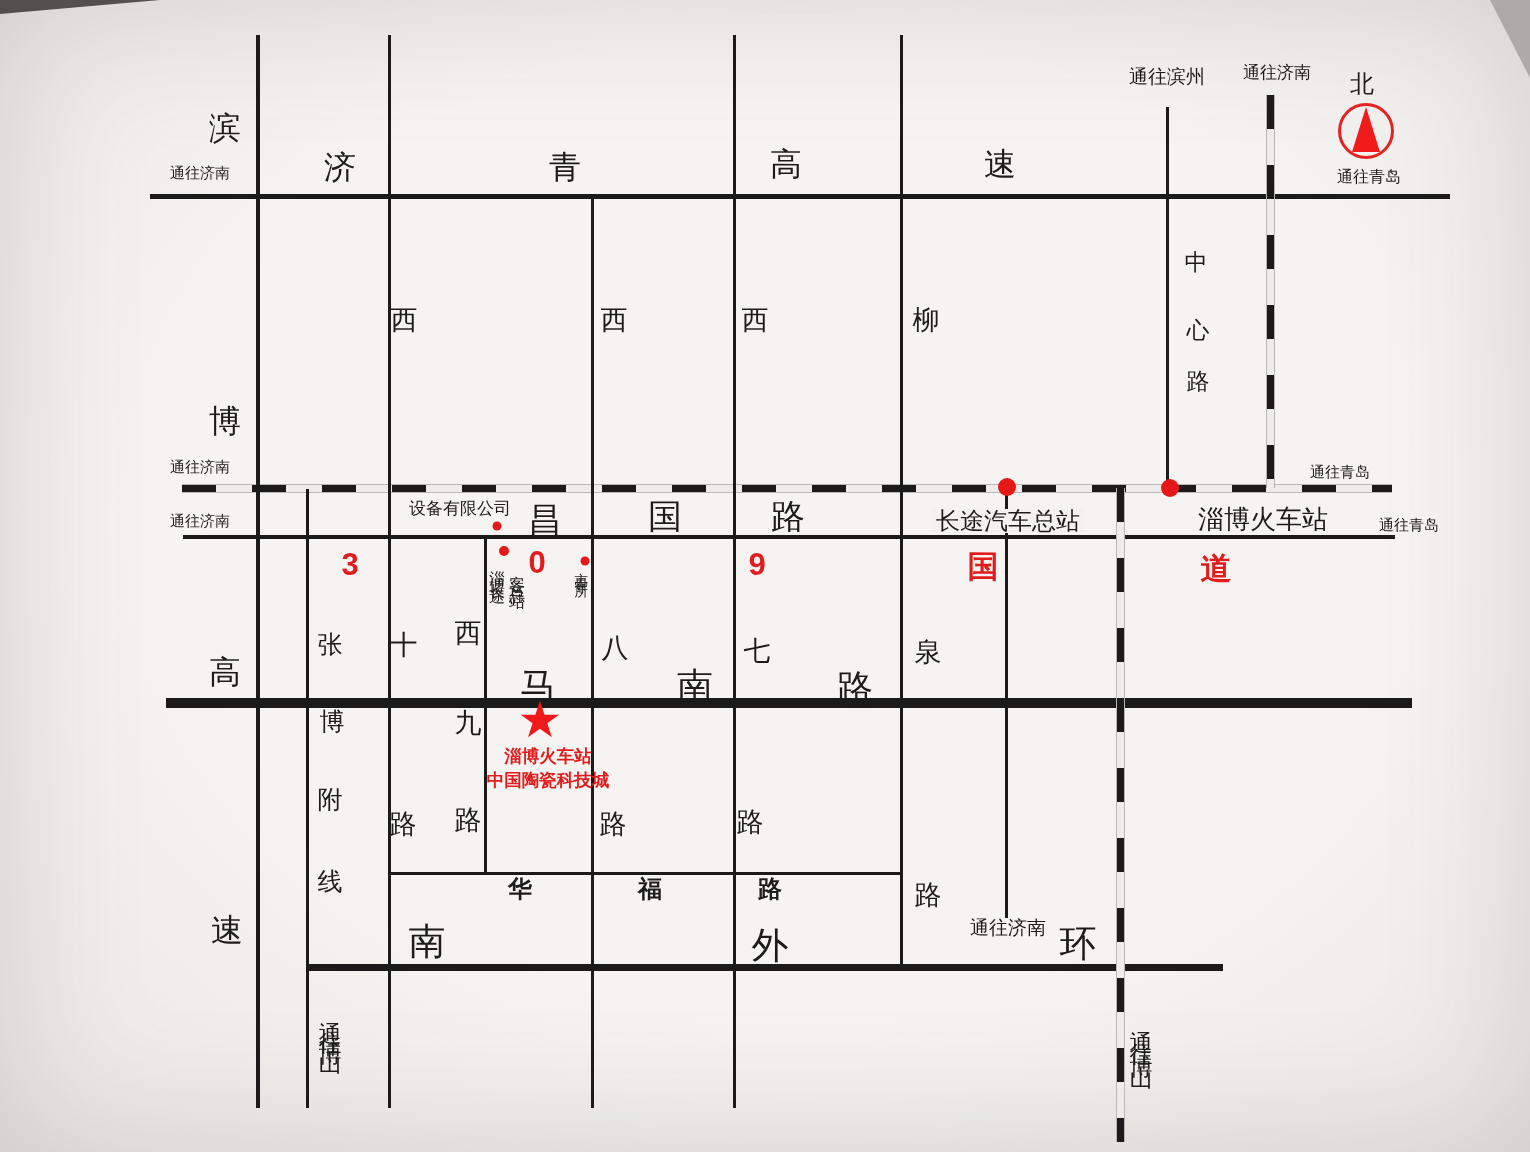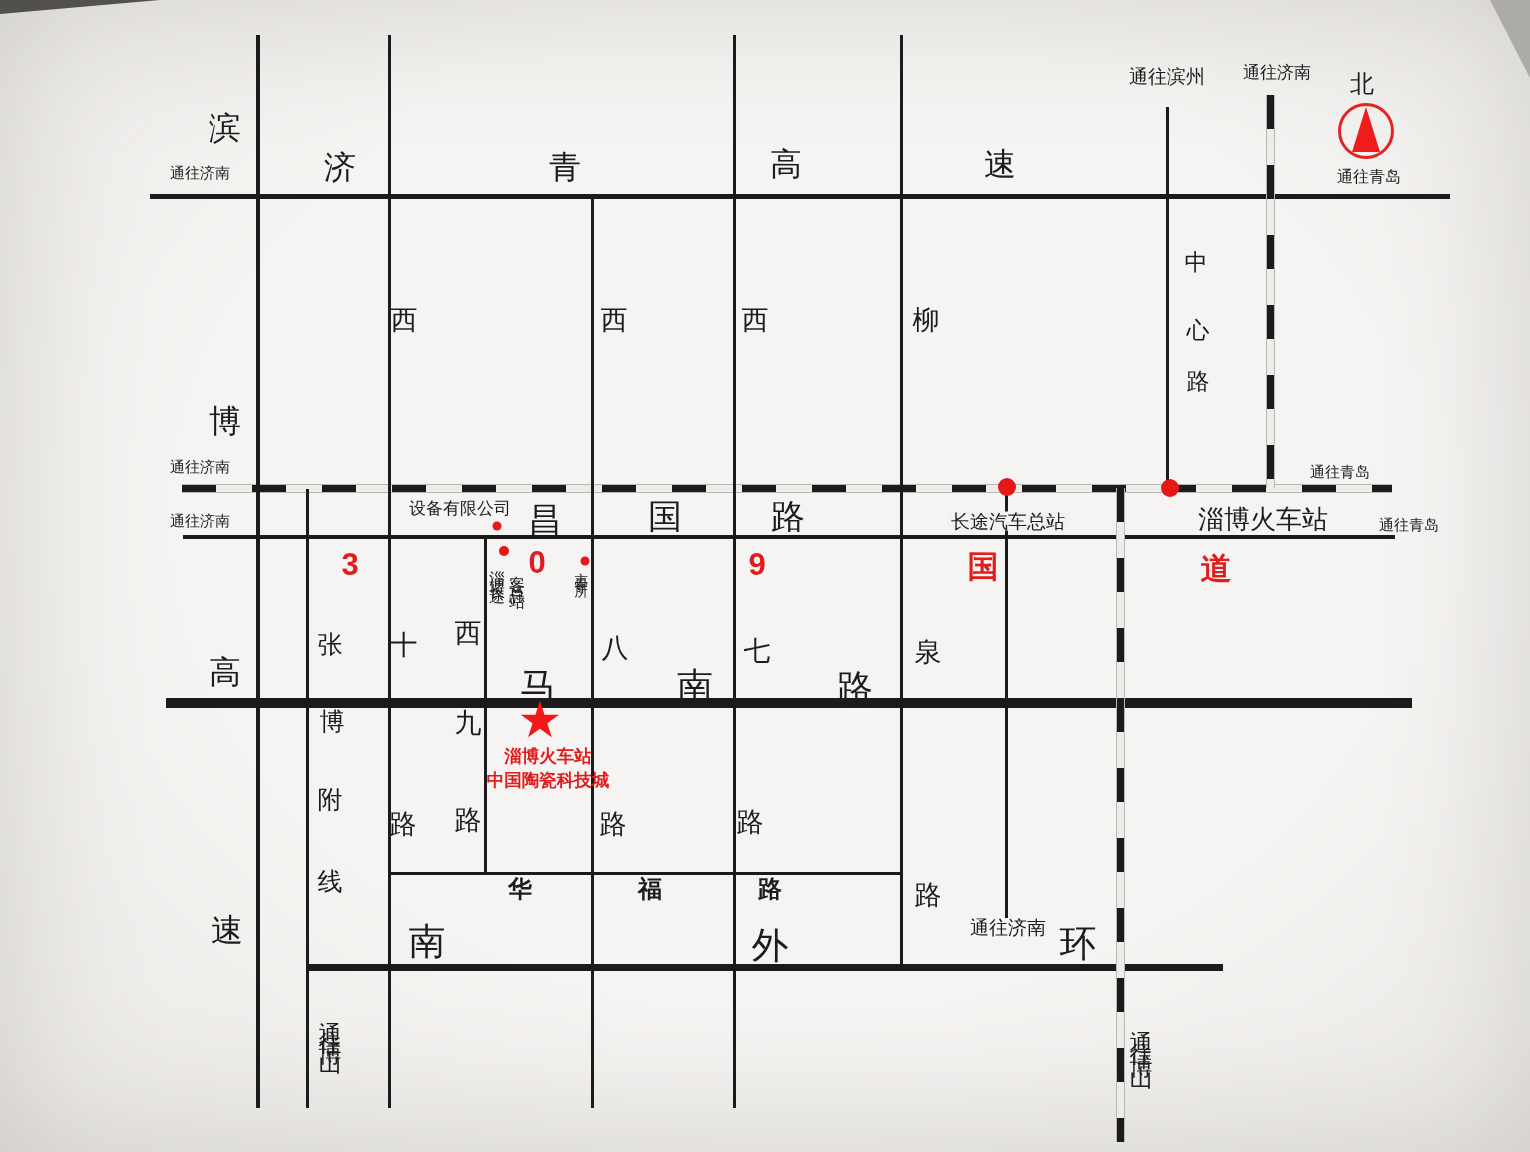--- a/index.html
+++ b/index.html
@@ -143,21 +143,21 @@
 
   <div class="ch" style="left:1362px;top:84px;font-size:24px">北</div>
   <div class="compass-ring" style="left:1338px;top:103px;width:56px;height:56px"></div>
   <div class="compass-tri" style="left:1366px;top:107px"></div>
   <div class="ch" style="left:1369px;top:177px;font-size:16px">通往青岛</div>
 
   <div class="ch" style="left:460px;top:508px;font-size:17px">设备有限公司</div>
   <div class="vcol" style="left:497px;top:558px;font-size:16px;letter-spacing:6px">淄博长途</div>
   <div class="vcol" style="left:517px;top:562px;font-size:16px;letter-spacing:6px">客运总站</div>
   <div class="vcol" style="left:581px;top:562px;font-size:13.5px;letter-spacing:3.5px">市看守所</div>
-  <div class="ch mask" style="left:1008px;top:521px;font-size:19px">长途汽车总站</div>
+  <div class="ch mask" style="left:1008px;top:521px;font-size:24px">长途汽车总站</div>
   <div class="ch" style="left:1263px;top:519px;font-size:26px">淄博火车站</div>
   <div class="ch" style="left:1008px;top:927px;font-size:19px">通往济南</div>
 
   <div class="dot" style="left:497px;top:526px;width:9px;height:9px"></div>
   <div class="dot" style="left:504px;top:551px;width:10px;height:10px"></div>
   <div class="dot" style="left:585px;top:561px;width:9px;height:9px"></div>
   <div class="dot" style="left:1007px;top:487px;width:18px;height:18px"></div>
   <div class="dot" style="left:1170px;top:488px;width:18px;height:18px"></div>
 
   <div class="star" style="left:540px;top:720px;font-size:50px">★</div>

